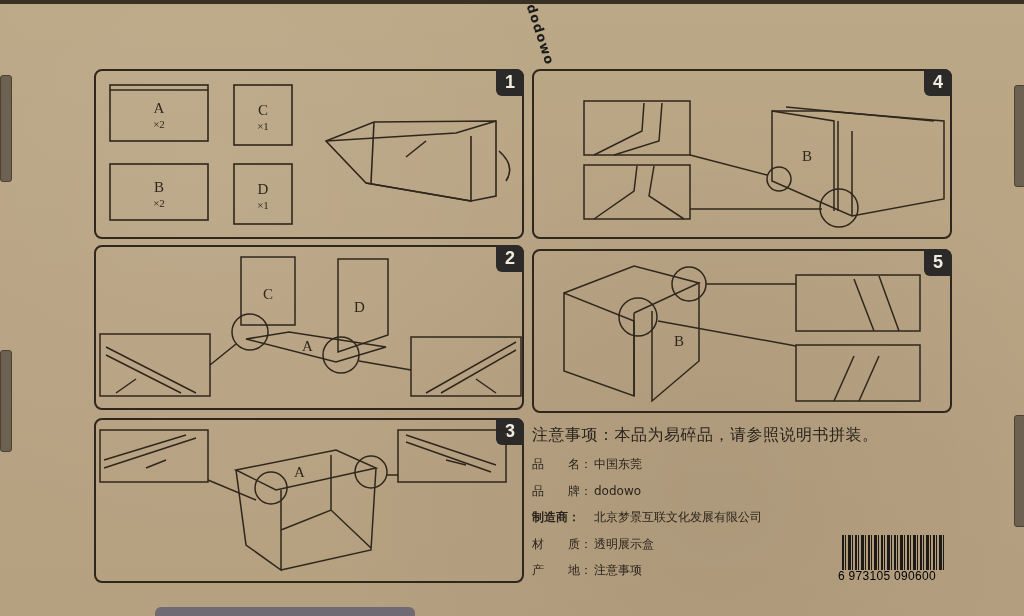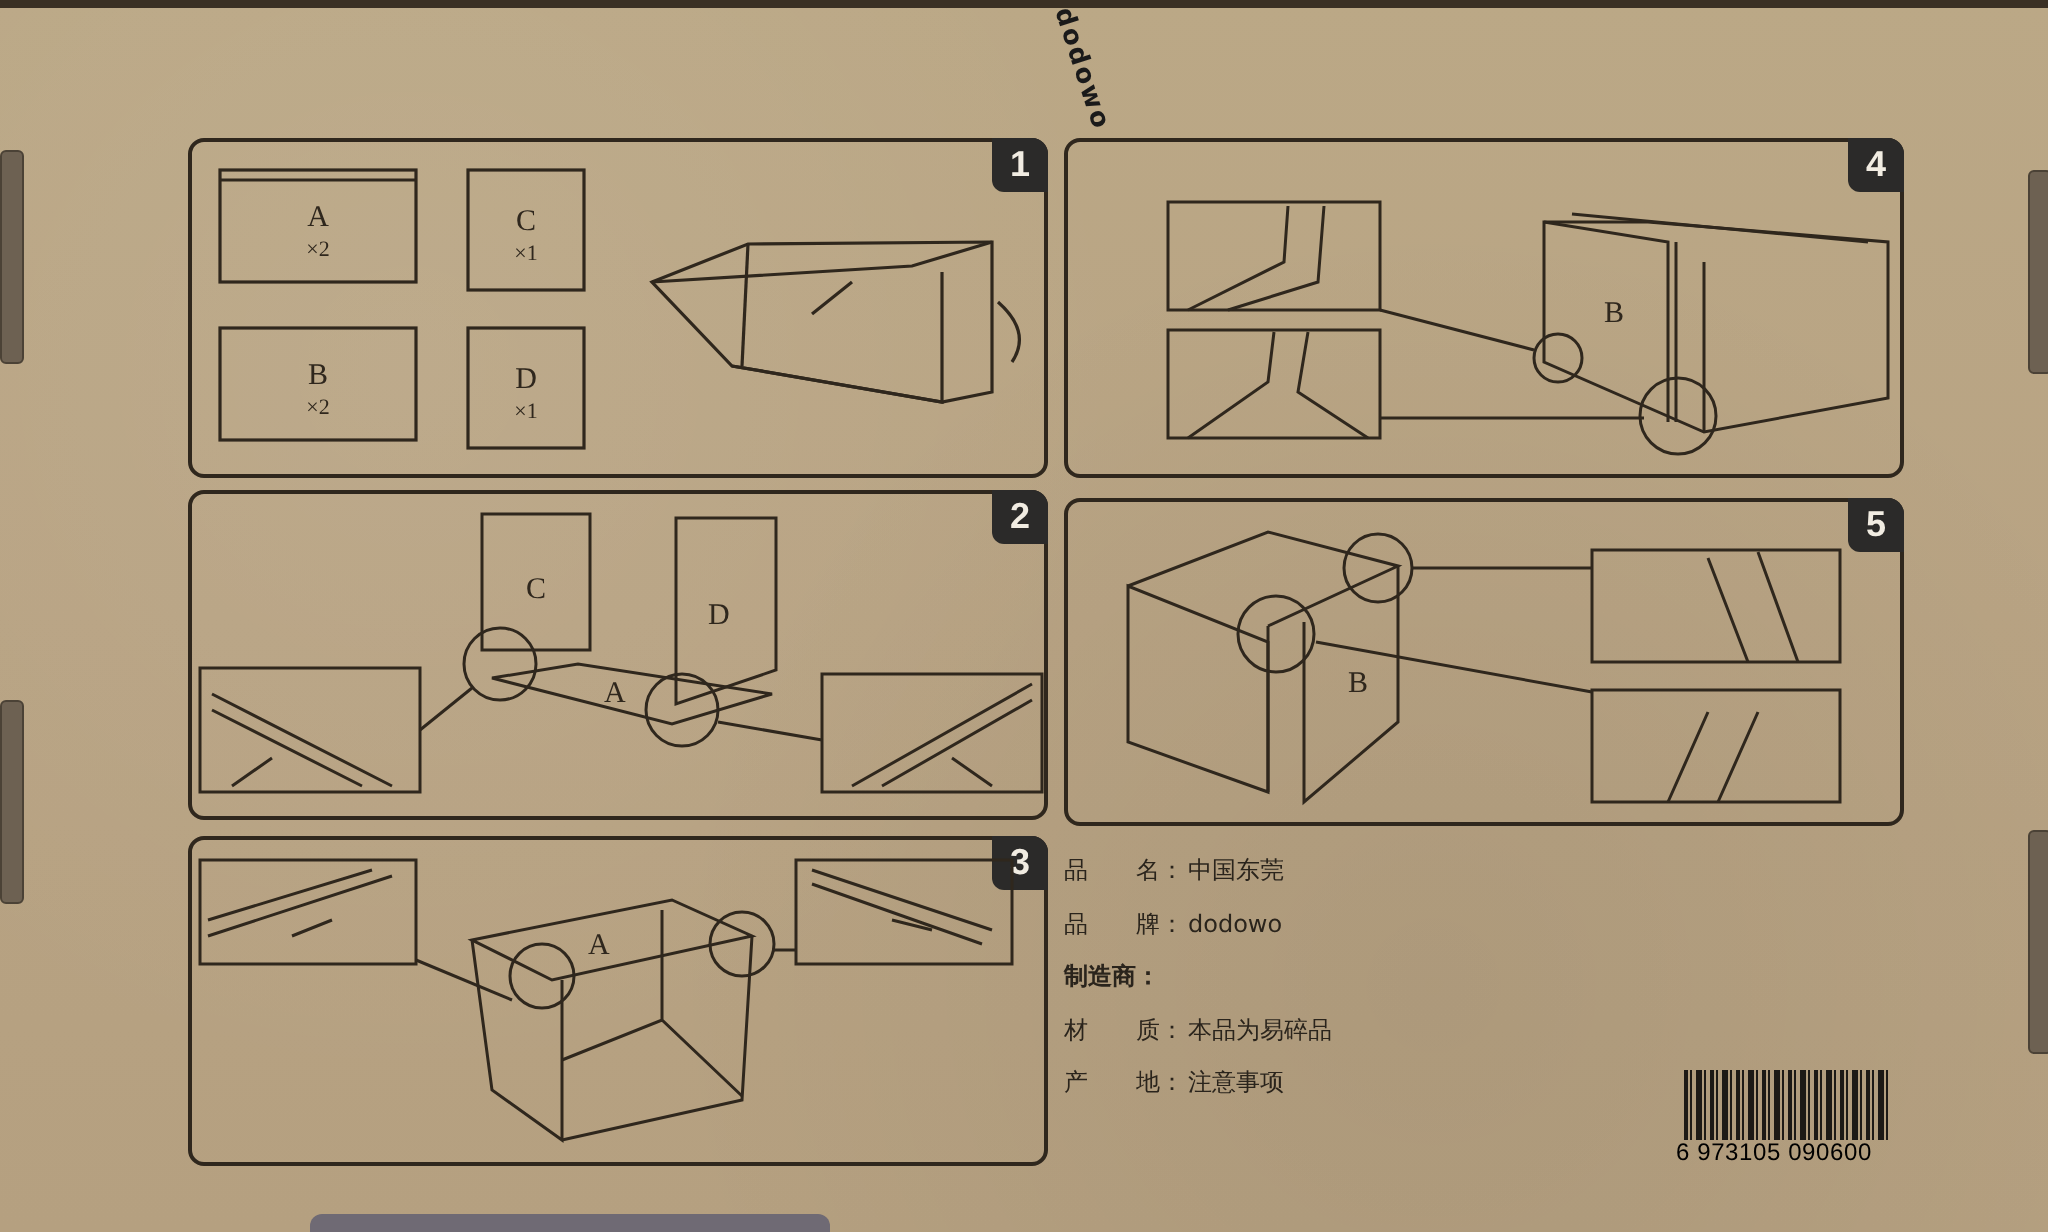--- a/index.html
+++ b/index.html
@@ -148,46 +148,48 @@
       <circle cx="175" cy="68" r="16"></circle>
         <circle cx="275" cy="52" r="16"></circle>
       <line x1="112" y1="60" x2="160" y2="80"></line>
         <line x1="290" y1="55" x2="302" y2="55"></line>
     </g>
     <text x="198" y="57" font-size="15" font-family="Liberation Serif,serif" fill="#2f271d">A</text>
   </svg>
 </div>
 
 <div class="notes">
+  <div class="warn">注意事项：本品为易碎品，请参照说明书拼装。</div>
   <div class="row">
     <div class="k">
         <span>品</span>
         <span>名：</span>
       </div>
     <span>中国东莞</span>
   </div>
   <div class="row">
     <div class="k">
         <span>品</span>
         <span>牌：</span>
       </div>
     <span>dodowo</span>
   </div>
   <div class="row">
     <div class="k" style="justify-content:flex-start;font-weight:bold;">
         <span>制造商</span>
         <span>：</span>
       </div>
+    <span>北京梦景互联文化发展有限公司</span>
   </div>
   <div class="row">
     <div class="k">
         <span>材</span>
         <span>质：</span>
       </div>
-    <span>本品为易碎品</span>
+    <span>透明展示盒</span>
   </div>
   <div class="row">
     <div class="k">
         <span>产</span>
         <span>地：</span>
       </div>
     <span>注意事项</span>
   </div>
 </div>
 

